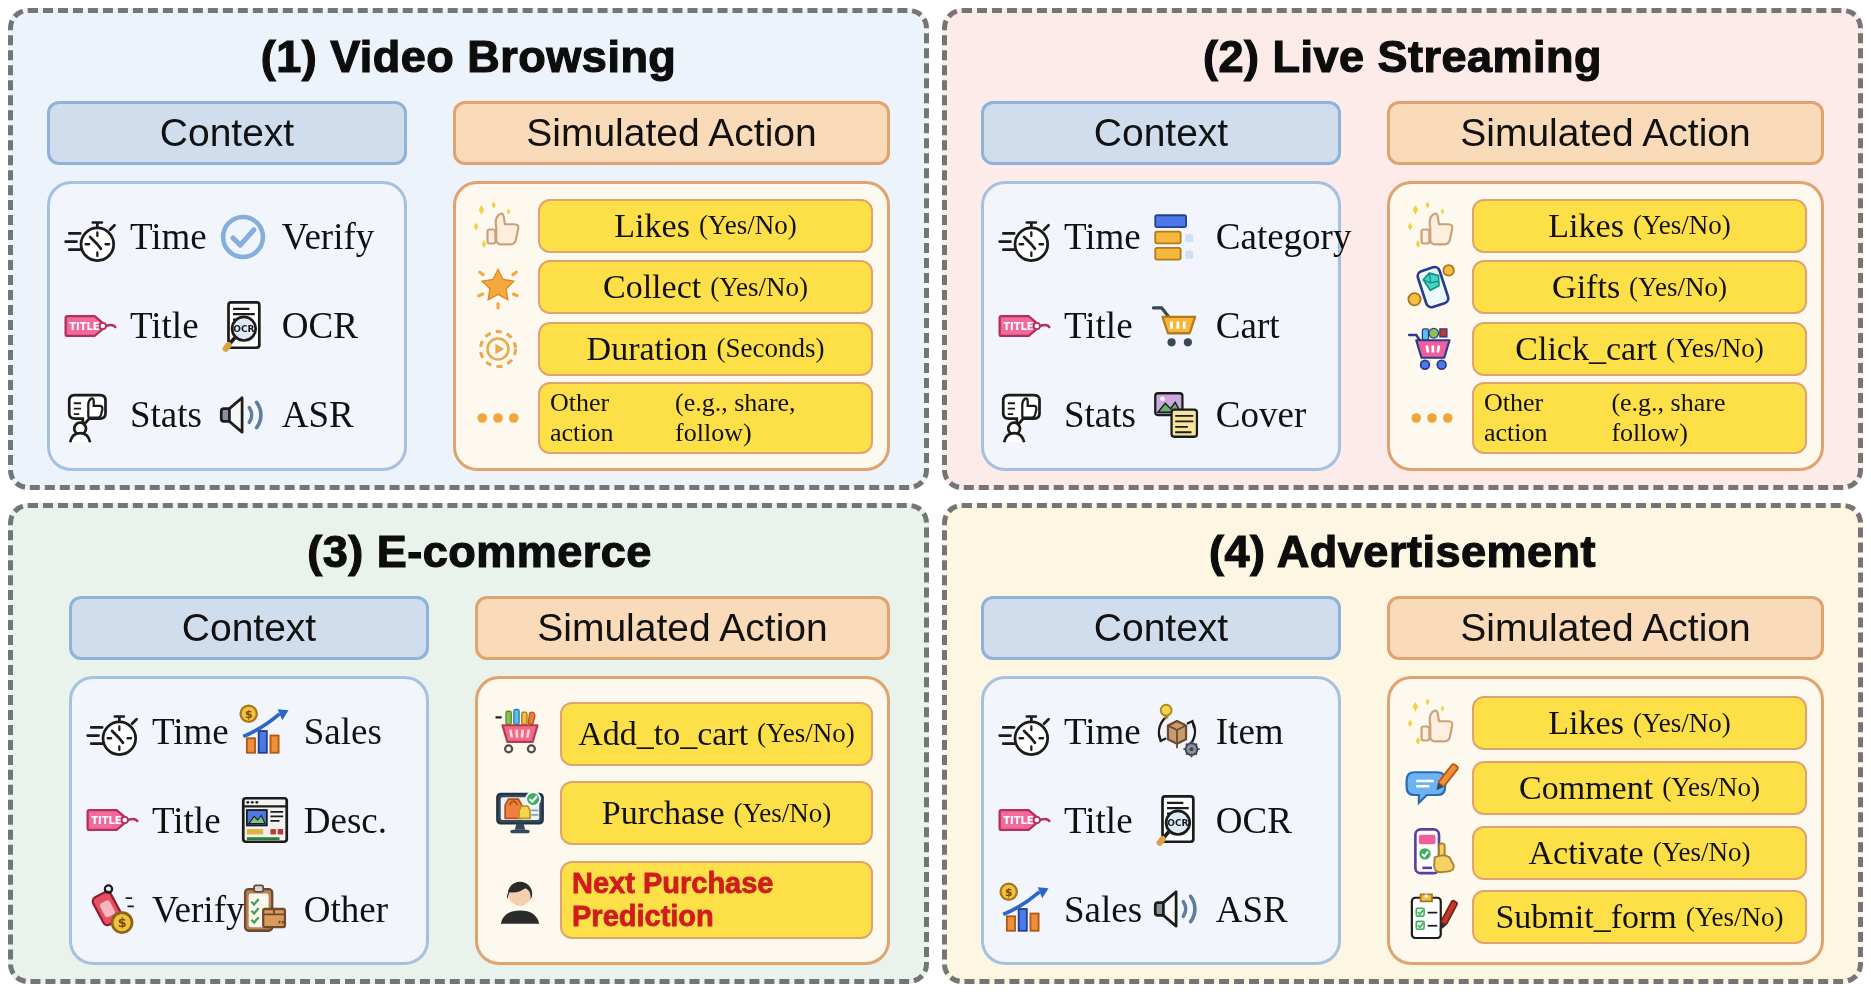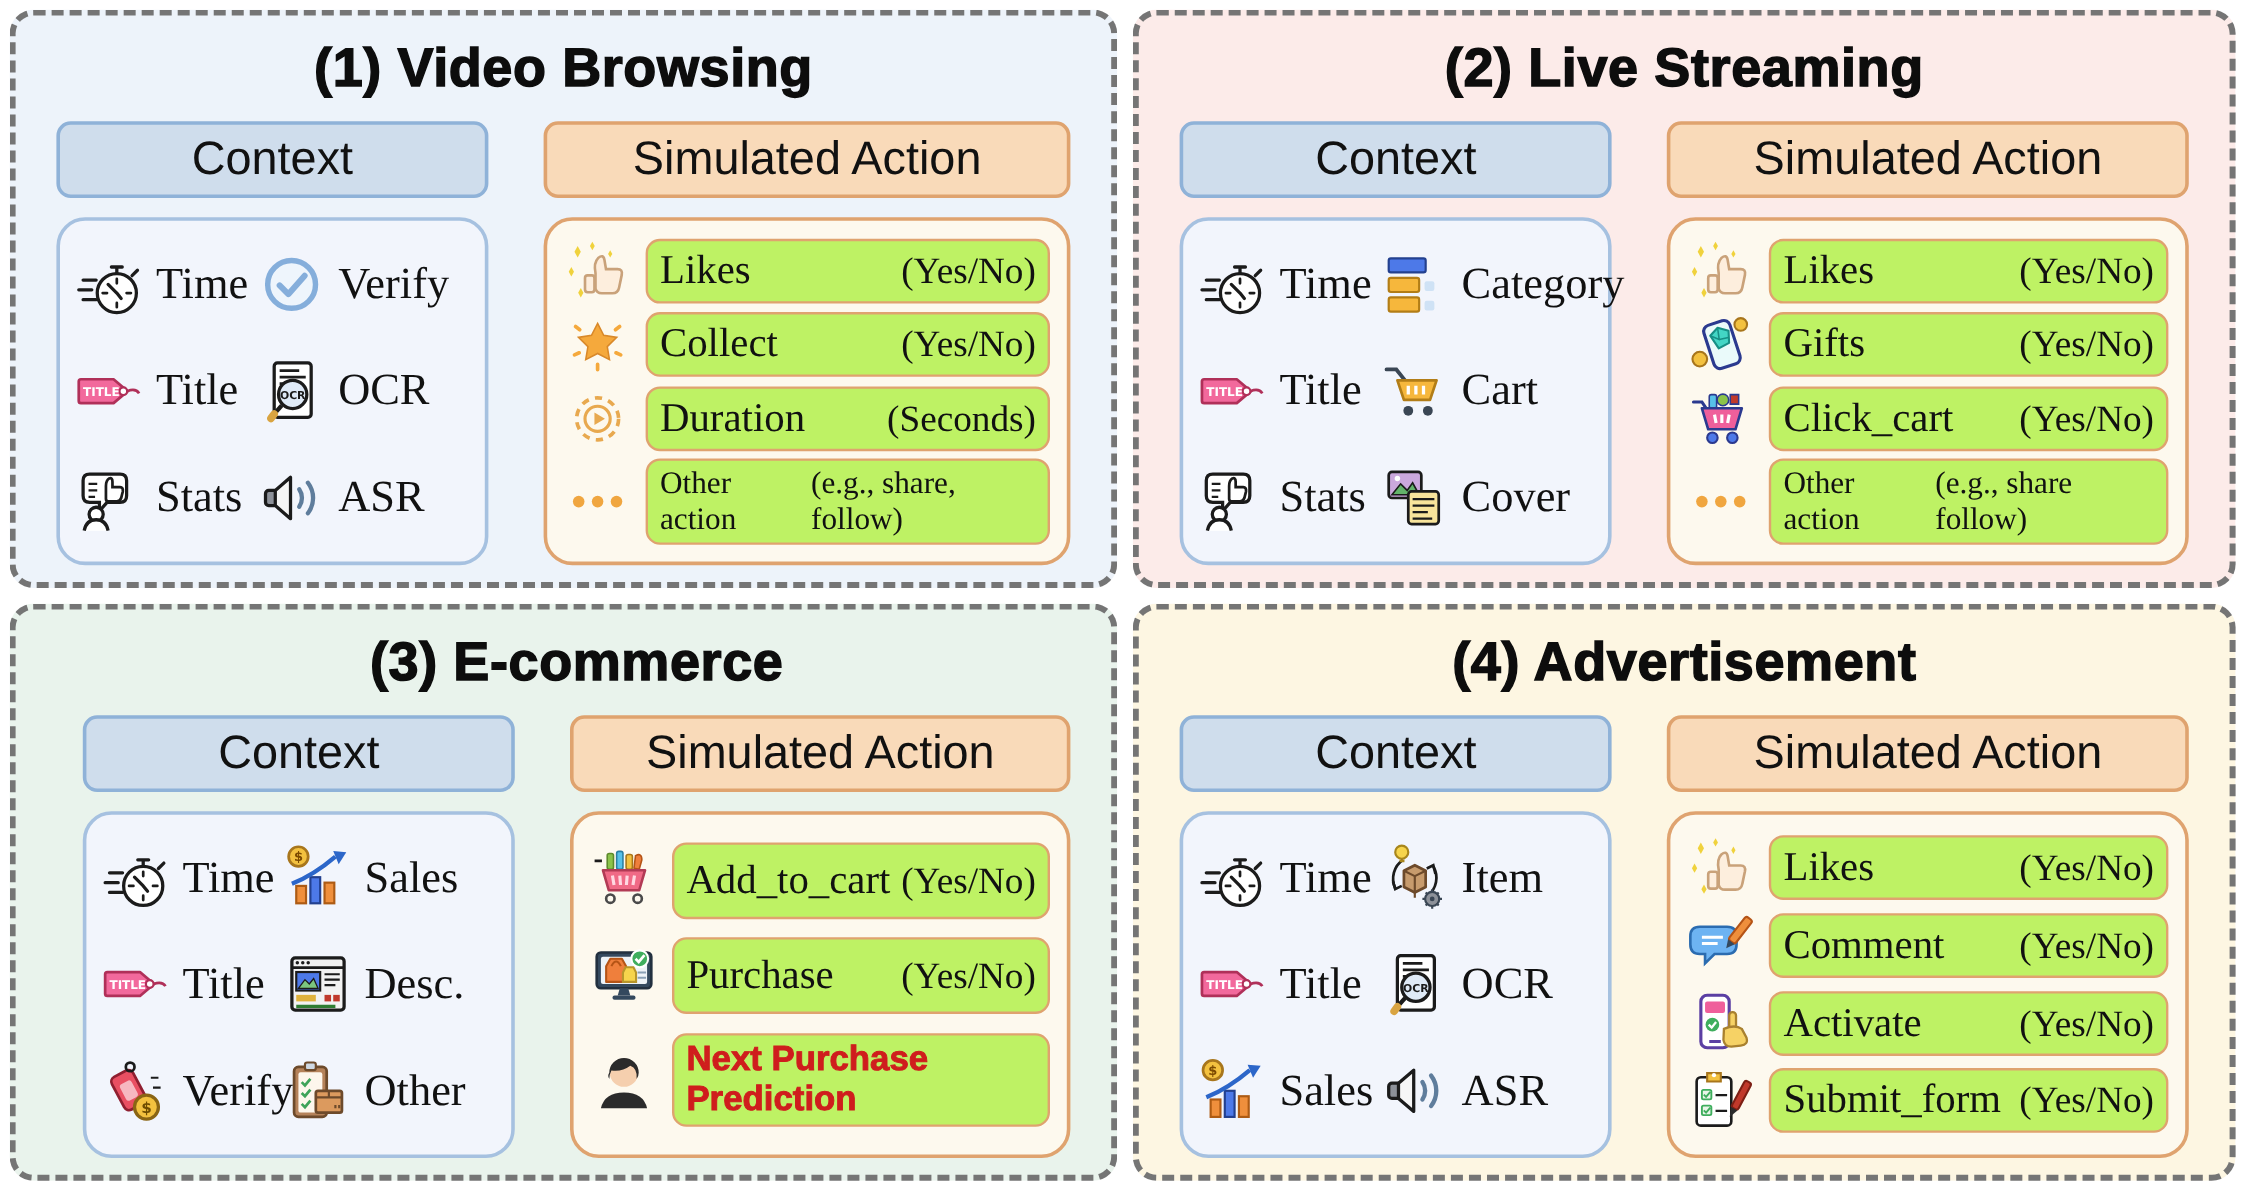--- a/index.html
+++ b/index.html
@@ -18,23 +18,23 @@
   .hdr{height:64px;flex:none;border-radius:12px;display:flex;align-items:center;justify-content:center;font-family:"Liberation Sans",sans-serif;font-size:39px;color:#111;}
   .hdr-context{background:#cfddec;border:3px solid #8fb2d8;text-align:right;}
   .hdr-action{background:#f9dab9;border:3px solid #dfa36f;}
   .panel{margin-top:16px;flex:1;border-radius:24px;}
   .panel-context{background:#f2f5fc;border:3px solid #a6c1e0;display:grid;grid-template-columns:46% 54%;align-content:space-around;padding:8px 12px;}
   .ctx-item{display:flex;align-items:center;gap:10px;font-family:"Liberation Serif",serif;font-size:37px;color:#111;}
   .cicon{width:58px;height:58px;flex:none;display:flex;align-items:center;justify-content:center;}
   .panel-action{background:#fdf9ee;border:3px solid #dfa36f;display:flex;flex-direction:column;justify-content:space-evenly;padding:8px 14px;}
   .action-row{display:flex;align-items:center;gap:12px;}
   .aicon{width:56px;height:56px;flex:none;display:flex;align-items:center;justify-content:center;}
-  .pill{flex:1;background:#bef264;border:2.5px solid #dfa36f;border-radius:12px;min-height:54px;display:flex;align-items:center;justify-content:space-between;font-family:"Liberation Serif",serif;font-size:34px;color:#111;padding:4px 10px;}
+  .pill{flex:1;background:#fde047;border:2.5px solid #dfa36f;border-radius:12px;min-height:54px;display:flex;align-items:center;justify-content:center;font-family:"Liberation Serif",serif;font-size:34px;color:#111;padding:4px 10px;}
   .q2 .pill{min-height:64px;}
-  .pill-suffix{font-size:31px;margin-left:9px;}
+  .pill-suffix{font-size:27px;margin-left:9px;}
   .pill-suffix:empty{display:none;}
   .pill-small .pill-label{font-size:26px;}
   .pill-small .pill-suffix{font-size:26px;margin-left:7px;}
   .pill-red .pill-label{color:#cf1d1d;font-family:"Liberation Sans",sans-serif;font-weight:bold;font-size:29px;-webkit-text-stroke:.8px #cf1d1d;}
   .ic{width:100%;height:100%;}
   .svgdefs{position:absolute;width:0;height:0;overflow:hidden;}
 </style>
 </head>
 <body>
 

